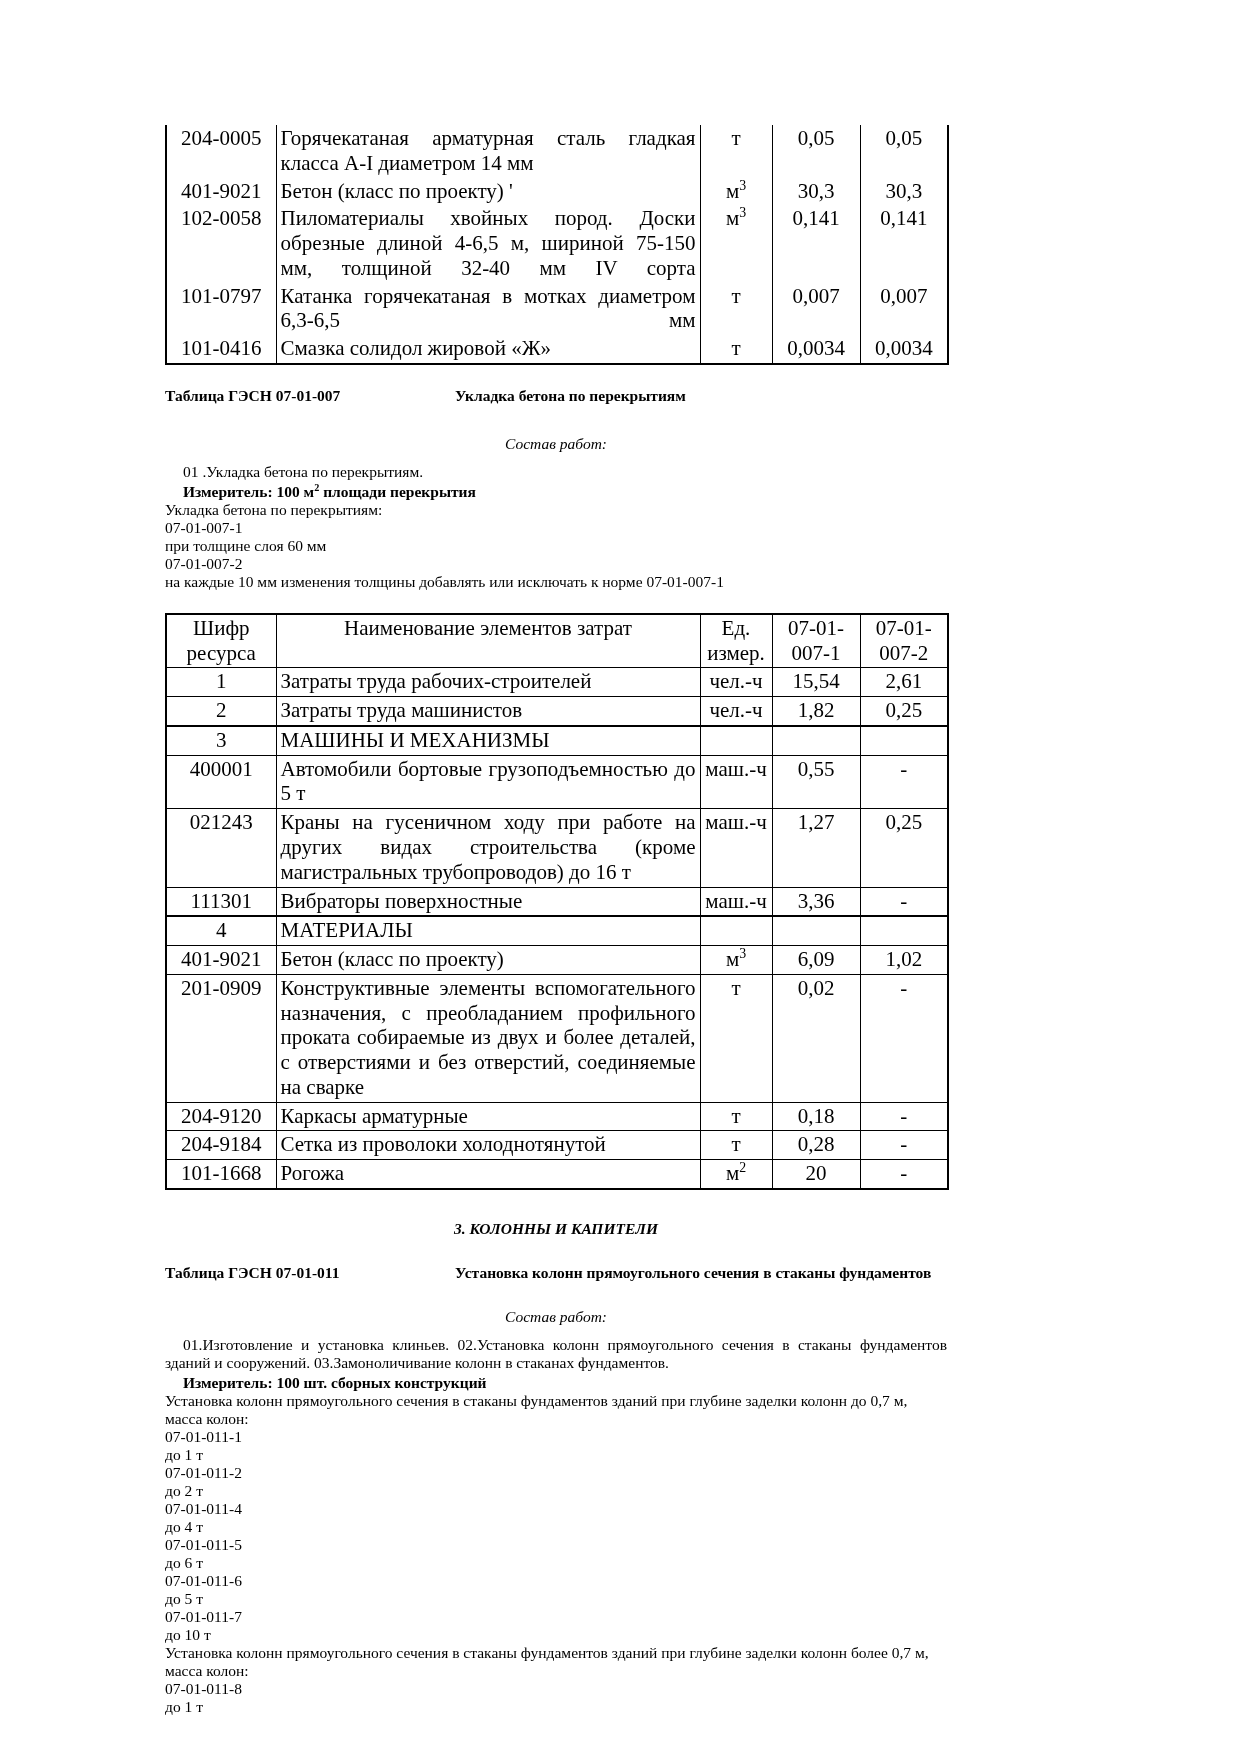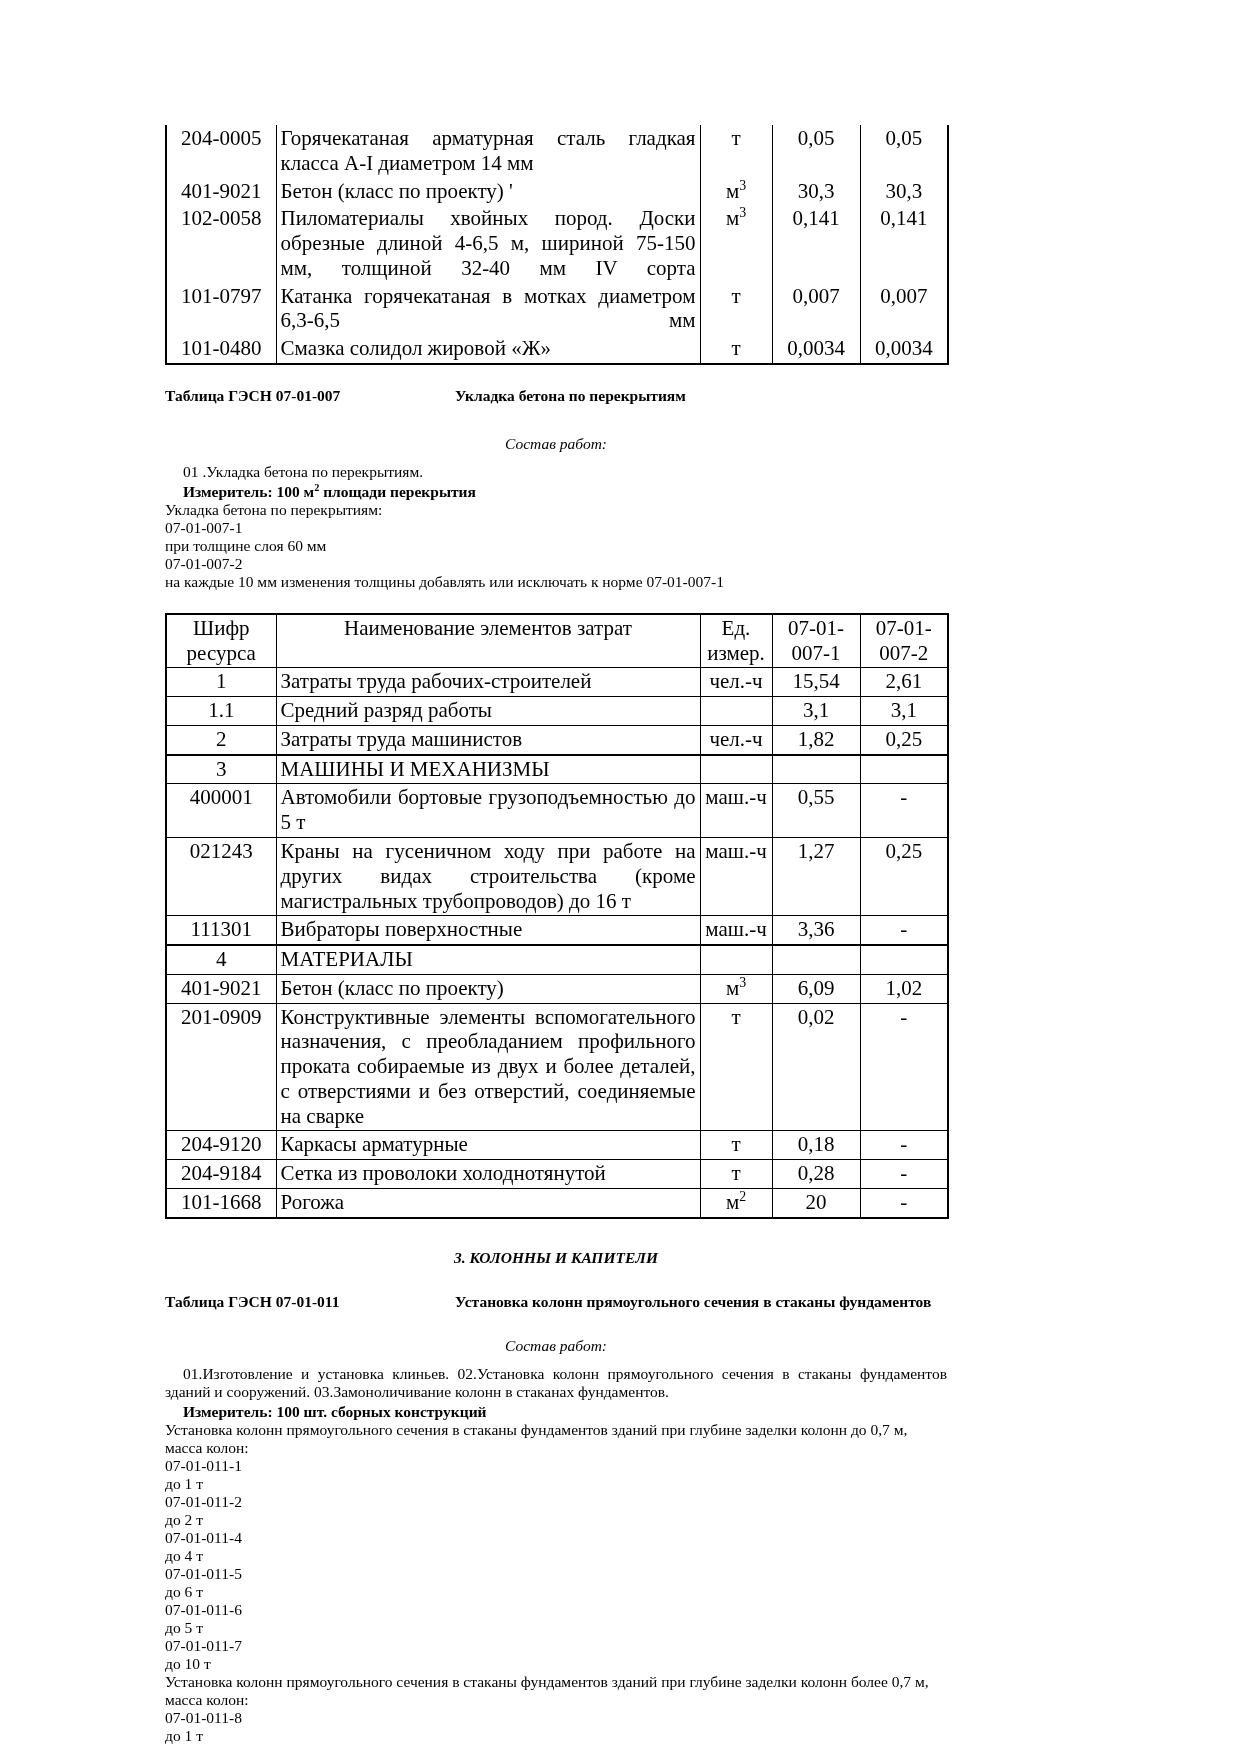--- a/index.html
+++ b/index.html
@@ -139,21 +139,21 @@
 
       <tr>
         <td class="first ctr">101-0797</td>
         <td class="sepL sepR just"><span>Катанка горячекатаная в мотках диаметром 6,3-6,5 мм</span></td>
         <td class="sepR ctr"><span>т</span><sup></sup></td>
         <td class="sepR ctr">0,007</td>
         <td class="last ctr">0,007</td>
       </tr>
 
       <tr class="lastrow">
-        <td class="first ctr">101-0480</td>
+        <td class="first ctr">101-0416</td>
         <td class="sepL sepR justl"><span>Смазка солидол жировой «Ж»</span></td>
         <td class="sepR ctr"><span>т</span><sup></sup></td>
         <td class="sepR ctr">0,0034</td>
         <td class="last ctr">0,0034</td>
       </tr>
 
     </tbody>
   </table>
 
   <div class="tbl-heading">
@@ -217,27 +217,20 @@
     </thead>
     <tbody id="main-tbody">
         <tr>
           <td class="ctr bold">1</td>
           <td class="justl">Затраты труда рабочих-строителей</td>
           <td class="ctr">чел.-ч</td>
           <td class="ctr">15,54</td>
           <td class="ctr">2,61</td>
         </tr>
         <tr>
-          <td class="ctr">1.1</td>
-          <td class="justl">Средний разряд работы</td>
-          <td class="ctr"></td>
-          <td class="ctr">3,1</td>
-          <td class="ctr">3,1</td>
-        </tr>
-        <tr>
           <td class="ctr bold">2</td>
           <td class="justl">Затраты труда машинистов</td>
           <td class="ctr">чел.-ч</td>
           <td class="ctr">1,82</td>
           <td class="ctr">0,25</td>
         </tr>
         <tr class="grp">
           <td class="ctr bold">3</td>
           <td class="justl bold">МАШИНЫ И МЕХАНИЗМЫ</td>
           <td class="ctr"></td>

